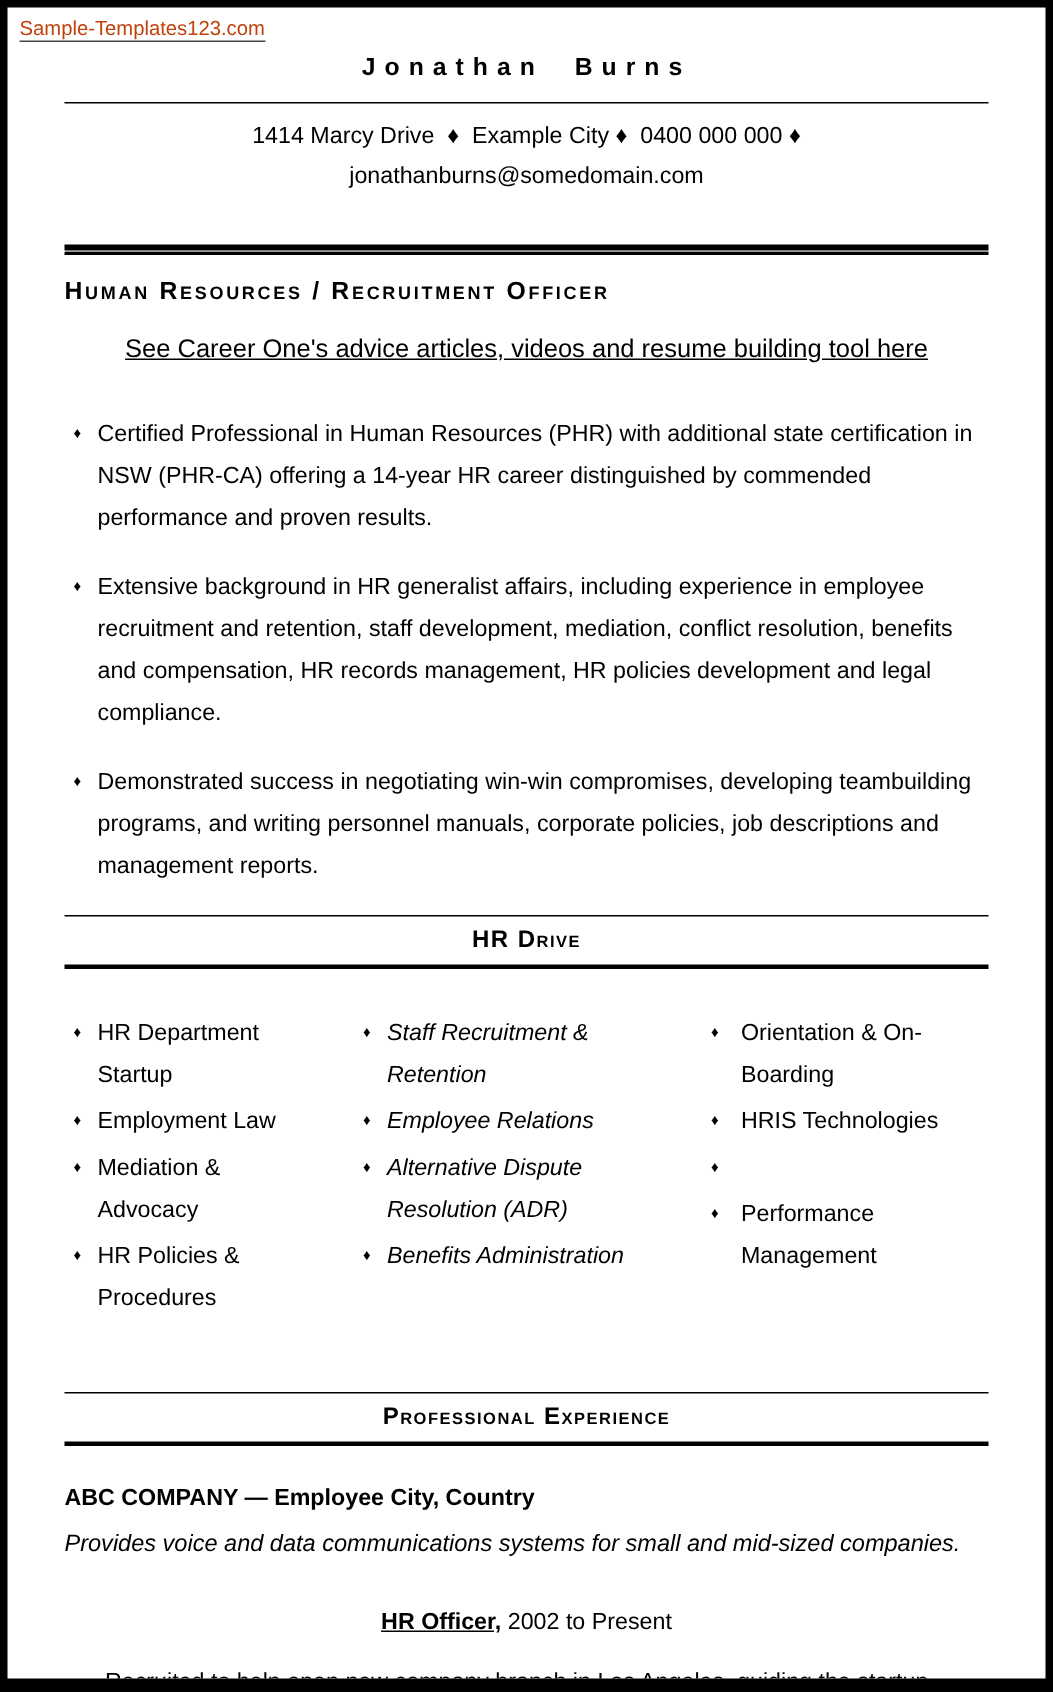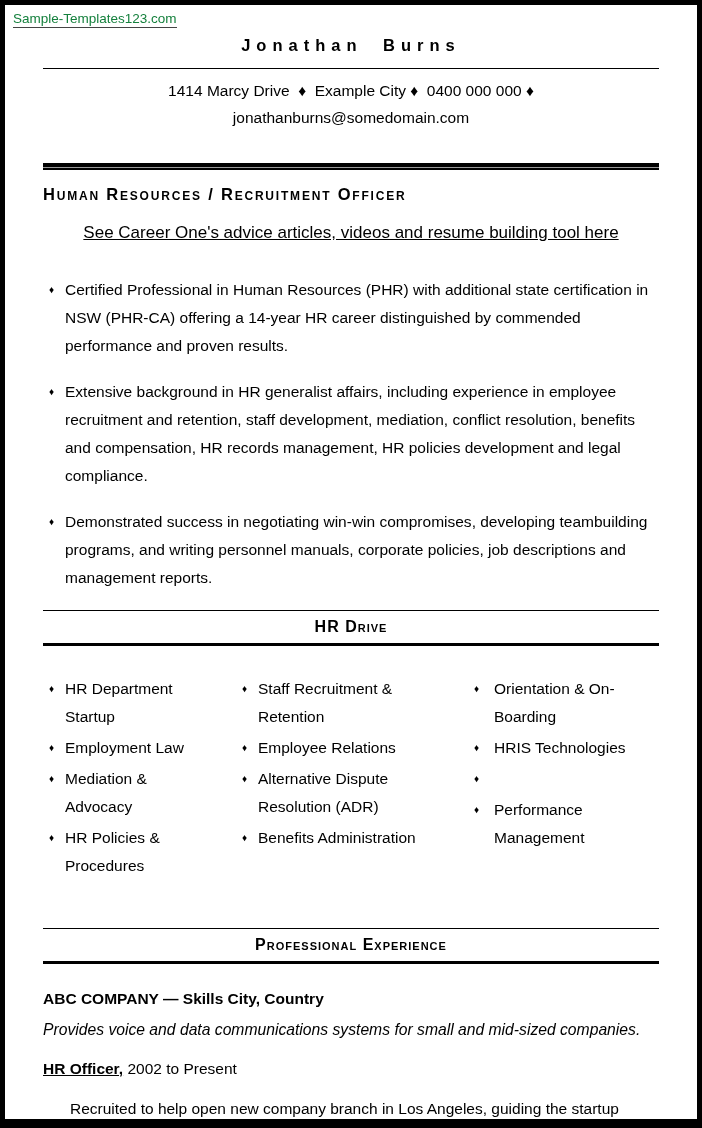--- a/index.html
+++ b/index.html
@@ -12,21 +12,21 @@
     border: 5px solid #000;
     border-bottom-width: 9px;
     overflow: hidden;
     position: relative;
   }
 
   .watermark {
     display: inline-block;
     margin: 6px 0 0 8px;
     font-size: 13.5px;
-    color: #15803d;
+    color: #c2410c;
     border-bottom: 1px solid #444;
     padding-bottom: 1px;
   }
 
   .content { padding: 0 38px; }
 
   .name {
     text-align: center;
     font-weight: bold;
     font-size: 16.5px;
@@ -111,26 +111,26 @@
   .col-3 { flex: 1; }
   .skill-item {
     display: flex;
     font-size: 15.5px;
     line-height: 28px;
     margin-bottom: 3px;
   }
   .skill-item .bullet-marker { width: 22px; padding-left: 6px; }
   .col-3 .bullet-marker { width: 26px; }
   .col-1 .skill-txt { width: 140px; }
-  .col-2 .skill-txt { width: 175px; }
+  .col-2 .skill-txt { width: 175px; font-style: italic; }
   .col-3 .skill-txt { width: 150px; }
 
   .company-line { font-weight: bold; font-size: 15.5px; margin-top: 26px; }
   .company-desc { font-style: italic; font-size: 15.7px; margin-top: 13px; }
-  .role-line { font-size: 15.5px; margin-top: 21px; }
+  .role-line { font-size: 15.5px; margin-top: 34px; text-align: center; }
   .role-title { font-weight: bold; text-decoration: underline; }
   .role-desc {
     font-size: 15.5px;
     line-height: 28px;
     margin-top: 17px;
     padding-left: 27px;
     padding-right: 34px;
   }
 </style>
 </head>
@@ -237,20 +237,20 @@
 
     </div>
 
     <div class="section-head head-exp">
       <div class="rule-thin"></div>
       <div class="section-title">Professional Experience</div>
       <div class="rule-thick"></div>
     </div>
 
     <div>
-      <div class="company-line">ABC COMPANY — Skills City, Country</div>
+      <div class="company-line">ABC COMPANY — Employee City, Country</div>
       <div class="company-desc">Provides voice and data communications systems for small and mid-sized companies.</div>
       <div class="role-line"><span class="role-title">HR Officer,</span><span> 2002 to Present</span></div>
       <div class="role-desc">Recruited to help open new company branch in Los Angeles, guiding the startup and management of a full spectrum of HR operations, systems and programs.</div>
     </div>
 
   </div>
 </div>
 
 </body></html>

